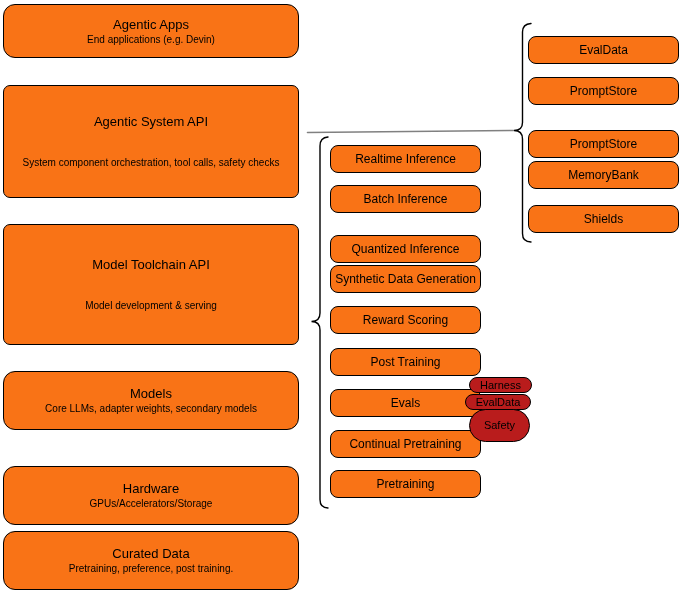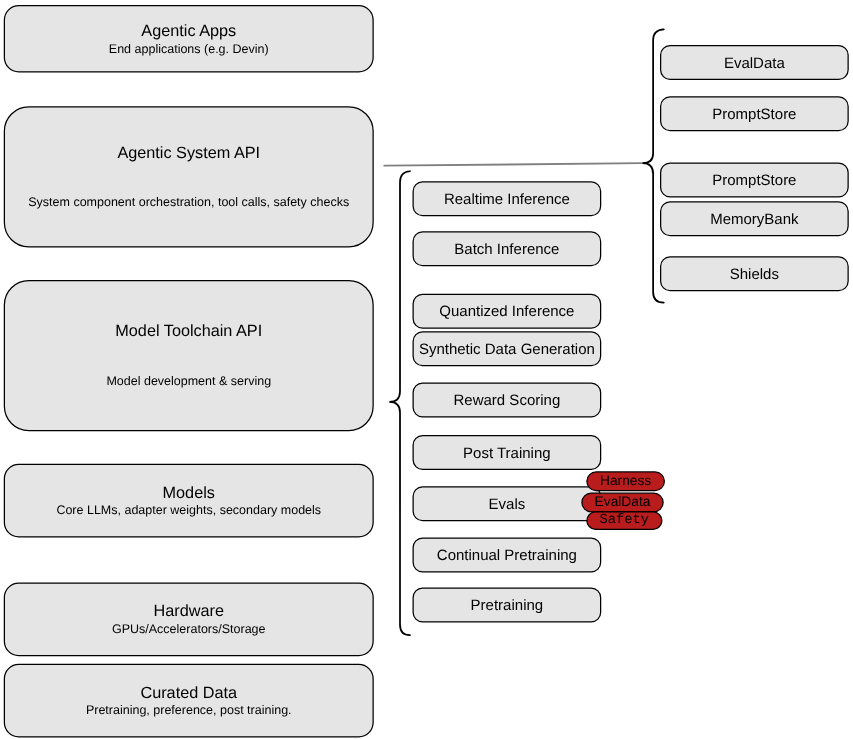--- a/index.html
+++ b/index.html
@@ -19,21 +19,21 @@
   #connector-layer {
     position: absolute;
     left: 0; top: 0;
     width: 682px; height: 591px;
     pointer-events: none;
   }
   .node {
     position: absolute;
     box-sizing: border-box;
     border: 1.4px solid #000000;
-    background: #e5e5e5;
+    background: #f97316;
     display: flex;
     flex-direction: column;
     align-items: center;
     justify-content: center;
     text-align: center;
   }
   .left-node {
     left: 3px;
     width: 296px;
   }
@@ -41,21 +41,21 @@
     font-size: 13px;
     line-height: 17px;
     white-space: nowrap;
   }
   .left-node .node-subtitle {
     font-size: 10px;
     line-height: 14px;
     white-space: nowrap;
   }
   .r12 { border-radius: 12px; }
-  .r26 { border-radius: 20px; gap: 26px; }
+  .r26 { border-radius: 7px; gap: 26px; }
   .mid-node {
     left: 330px;
     width: 151px;
     height: 28px;
     border-radius: 8px;
     font-size: 12px;
     white-space: nowrap;
   }
   .right-node {
     left: 528px;
@@ -140,21 +140,21 @@
   <div class="node mid-node" style="top:389px;">Evals</div>
 
   <div class="node mid-node" style="top:430px;">Continual Pretraining</div>
 
   <div class="node mid-node" style="top:470px;">Pretraining</div>
 
   <div class="tag" style="left:469px;top:377px;width:63px;height:16px;">Harness</div>
 
   <div class="tag" style="left:465px;top:394px;width:66px;height:16px;">EvalData</div>
 
-  <div class="tag" style="left:469px;top:409px;width:61px;height:15px;font-family:Liberation Mono, monospace;">Safety</div>
+  <div class="tag" style="left:469px;top:409px;width:61px;height:33px;">Safety</div>
 
   <div class="node right-node" style="top:36px;">EvalData</div>
 
   <div class="node right-node" style="top:77px;">PromptStore</div>
 
   <div class="node right-node" style="top:118px;margin-top:12px;">PromptStore</div>
 
   <div class="node right-node" style="top:161px;">MemoryBank</div>
 
   <div class="node right-node" style="top:205px;">Shields</div>

